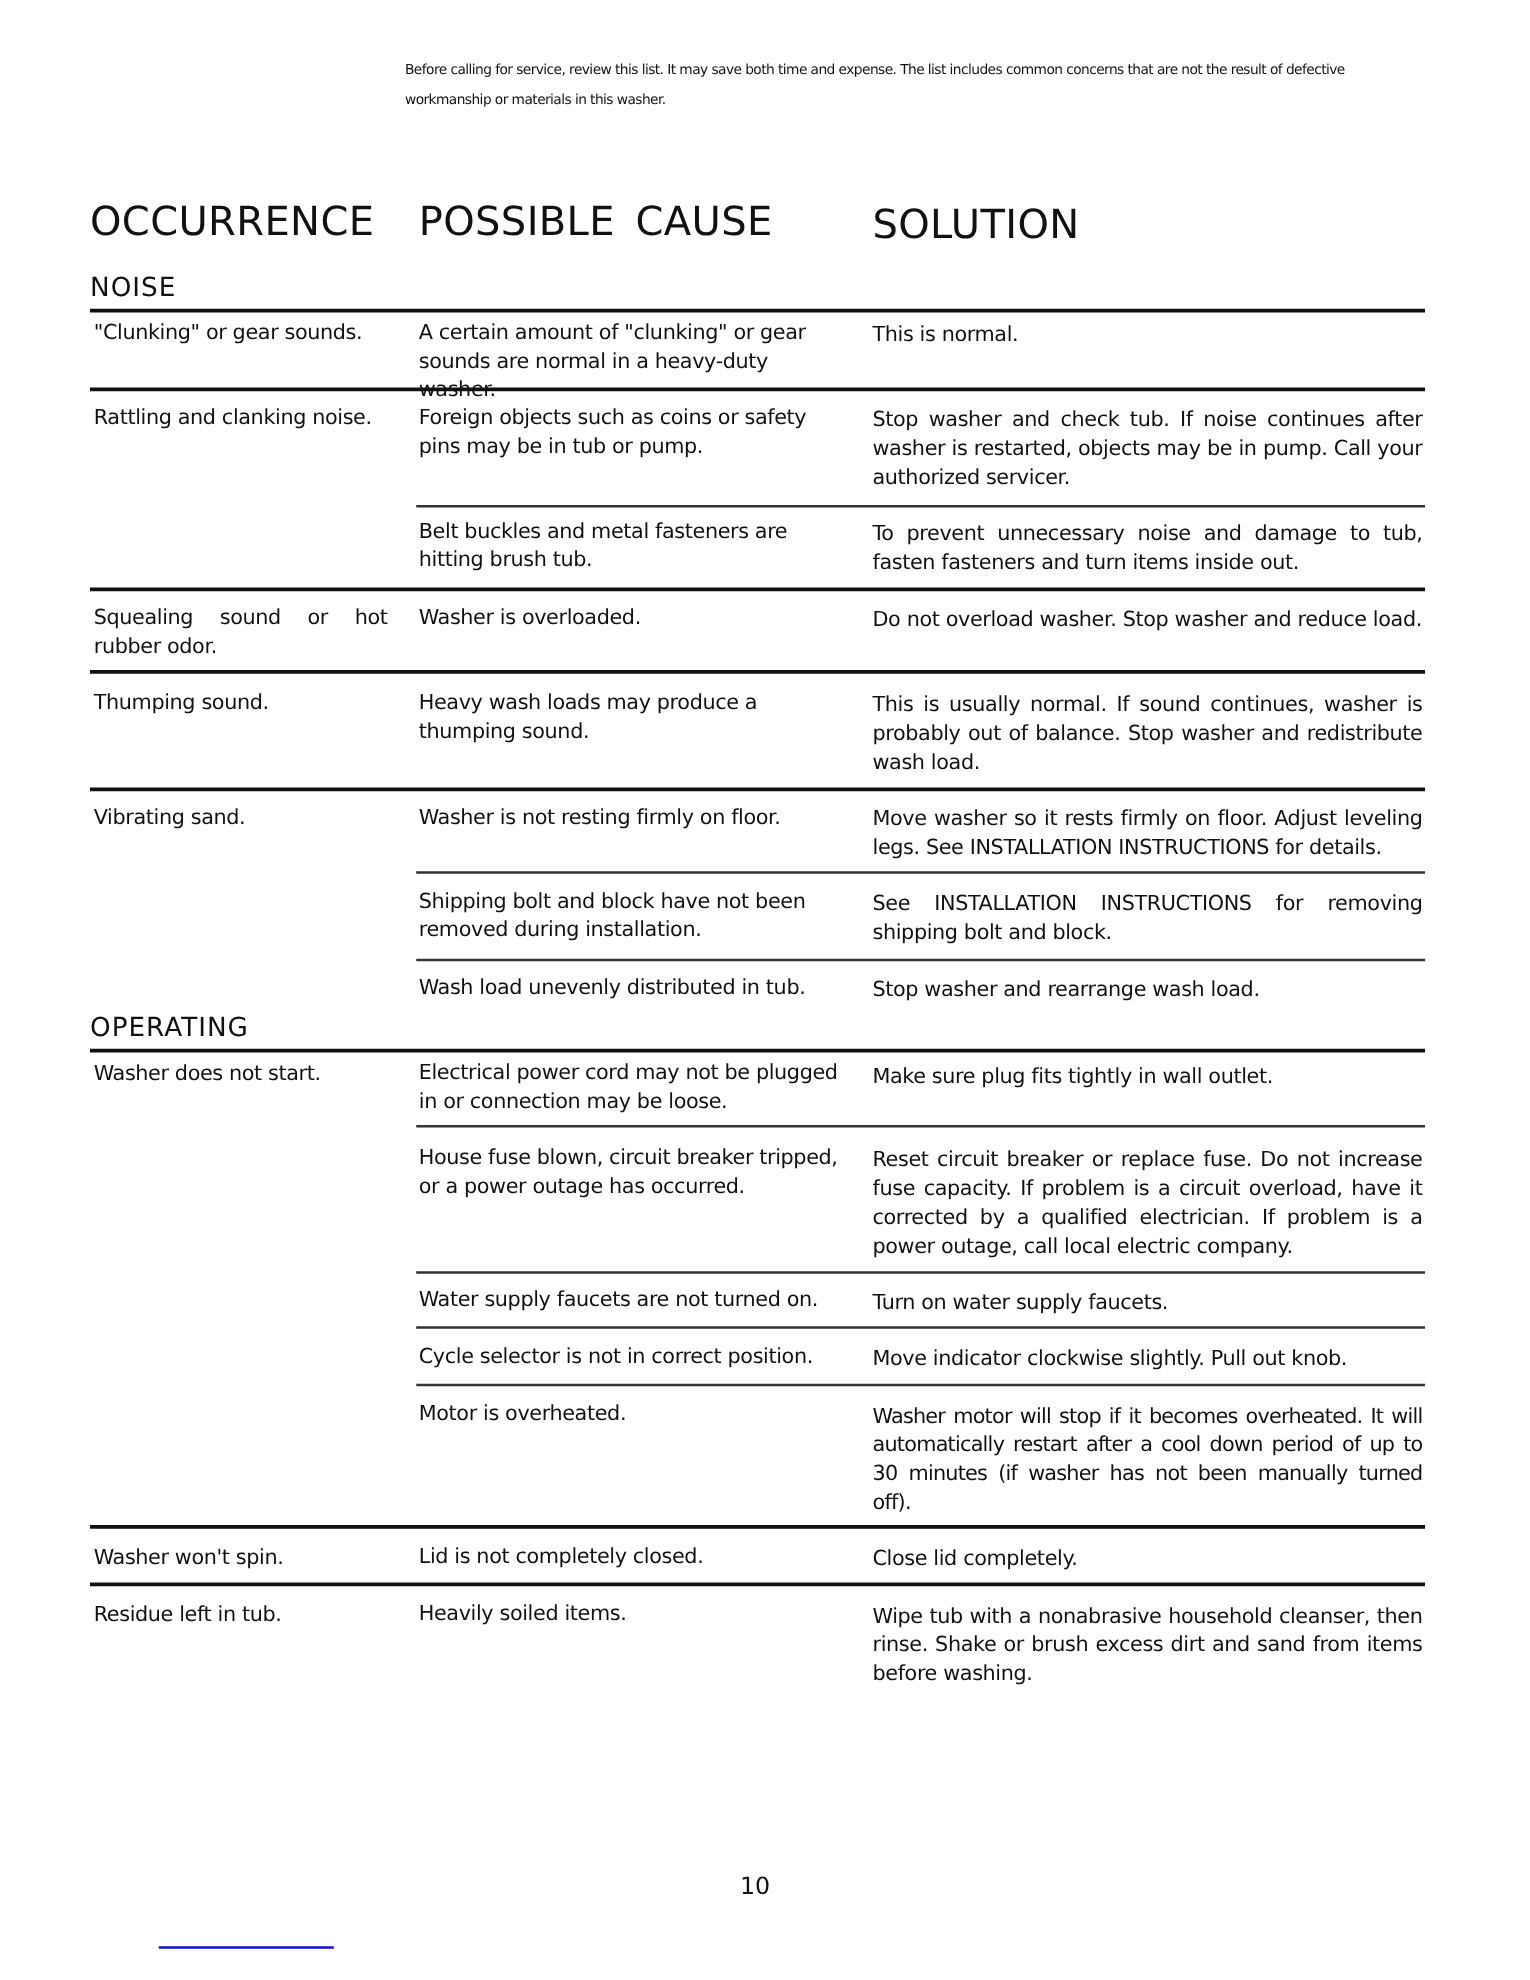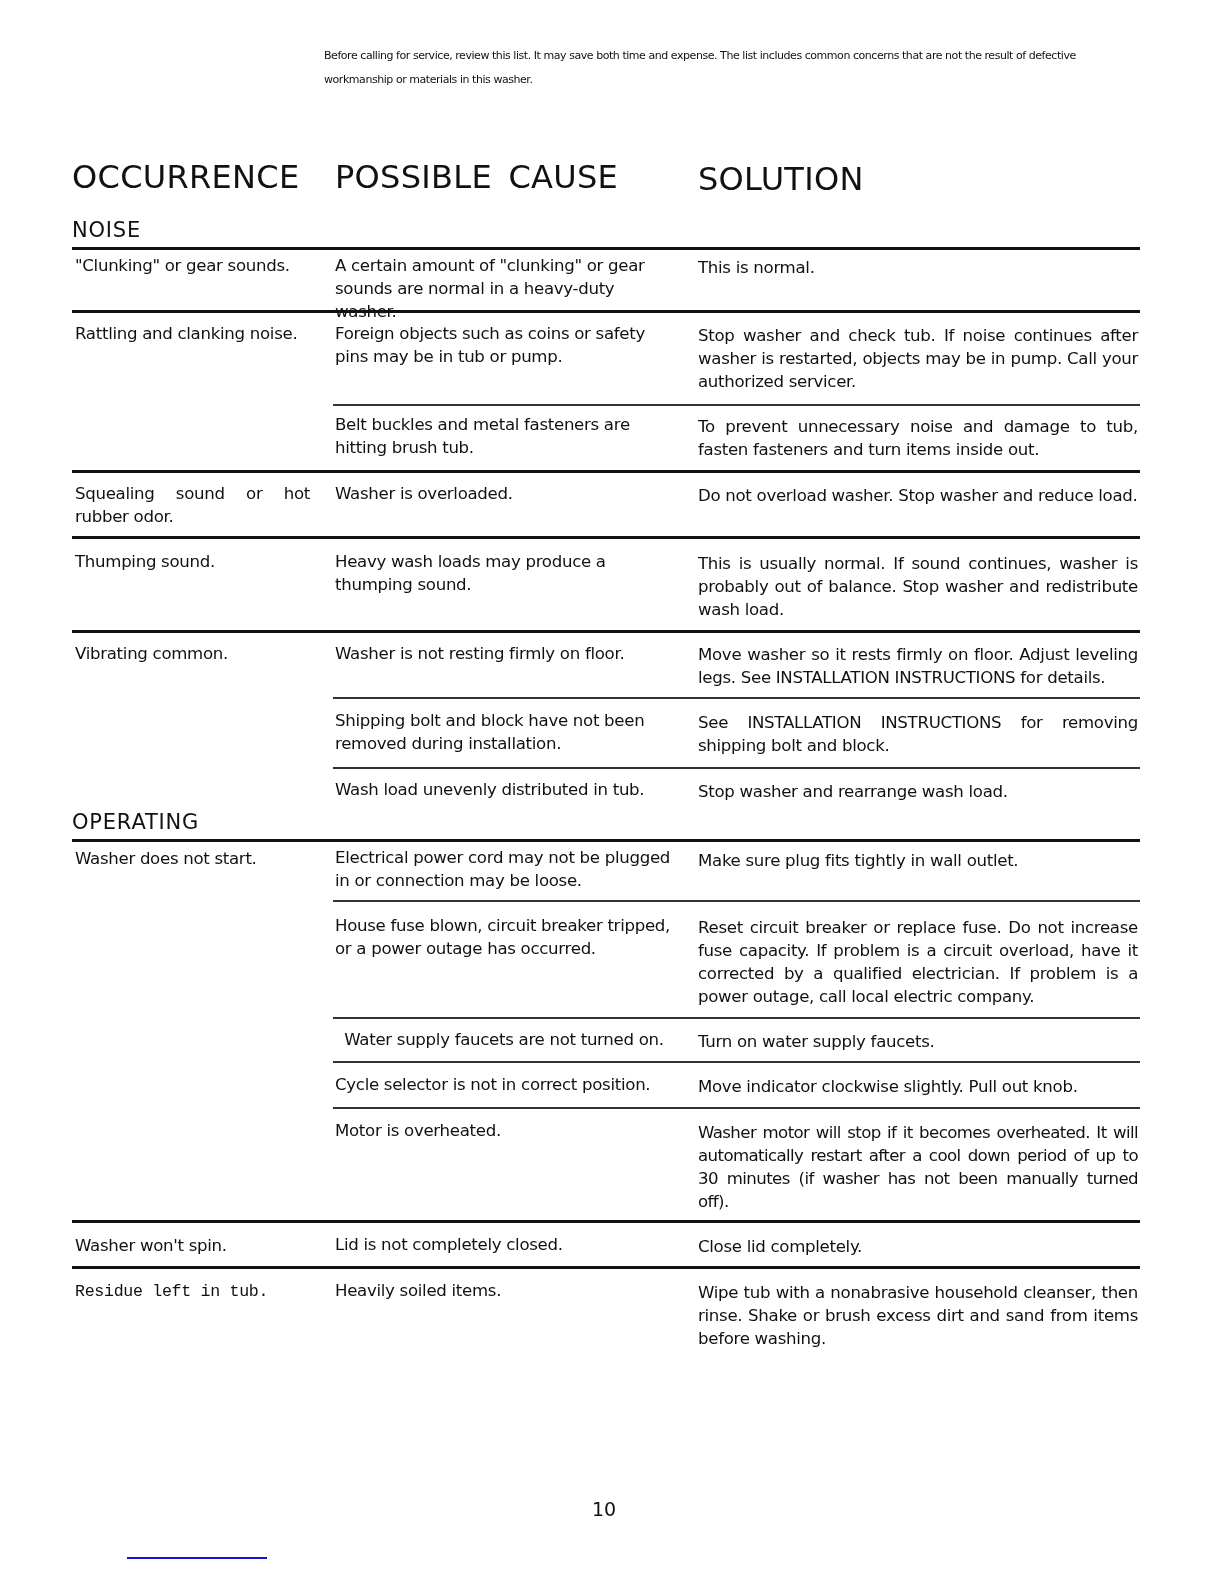--- a/index.html
+++ b/index.html
@@ -61,21 +61,21 @@
 <div class="abs rule-main" style="top:536px;"></div>
 
 <div>
   <div class="abs cell occ" style="top:550px;">Thumping sound.</div>
   <div class="abs cell cause" style="top:550px;">Heavy wash loads may produce a thumping sound.</div>
   <div class="abs cell sol" style="top:552px;">This is usually normal. If sound continues, washer is probably out of balance. Stop washer and redistribute wash load.</div>
 </div>
 <div class="abs rule-main" style="top:630px;"></div>
 
 <div>
-  <div class="abs cell occ" style="top:642px;">Vibrating common.</div>
+  <div class="abs cell occ" style="top:642px;">Vibrating sand.</div>
   <div class="abs cell cause" style="top:642px;">Washer is not resting firmly on floor.</div>
   <div class="abs cell sol" style="top:643px;">Move washer so it rests firmly on floor. Adjust leveling legs. See INSTALLATION INSTRUCTIONS for details.</div>
 </div>
 <div class="abs rule-sub" style="top:697px;"></div>
 
 <div>
   <div class="abs cell cause" style="top:709px;">Shipping bolt and block have not been removed during installation.</div>
   <div class="abs cell sol" style="top:711px;">See INSTALLATION INSTRUCTIONS for removing shipping bolt and block.</div>
 </div>
 <div class="abs rule-sub" style="top:767px;"></div>
@@ -95,21 +95,21 @@
 </div>
 <div class="abs rule-sub" style="top:900px;"></div>
 
 <div>
   <div class="abs cell cause" style="top:914px;">House fuse blown, circuit breaker tripped, or a power outage has occurred.</div>
   <div class="abs cell sol" style="top:916px;">Reset circuit breaker or replace fuse. Do not increase fuse capacity. If problem is a circuit overload, have it corrected by a qualified electrician.  If problem is a power outage, call local electric company.</div>
 </div>
 <div class="abs rule-sub" style="top:1017px;"></div>
 
 <div>
-  <div class="abs cell cause" style="top:1028px;text-align:center;">Water supply faucets are not turned on.</div>
+  <div class="abs cell cause" style="top:1028px;">Water supply faucets are not turned on.</div>
   <div class="abs cell sol" style="top:1030px;">Turn on water supply faucets.</div>
 </div>
 <div class="abs rule-sub" style="top:1061px;"></div>
 
 <div>
   <div class="abs cell cause" style="top:1073px;">Cycle selector is not in correct position.</div>
   <div class="abs cell sol" style="top:1075px;">Move indicator clockwise slightly. Pull out knob.</div>
 </div>
 <div class="abs rule-sub" style="top:1107px;"></div>
 
@@ -120,19 +120,19 @@
 <div class="abs rule-main" style="top:1220px;"></div>
 
 <div>
   <div class="abs cell occ" style="top:1234px;">Washer won't spin.</div>
   <div class="abs cell cause" style="top:1233px;">Lid is not completely closed.</div>
   <div class="abs cell sol" style="top:1235px;">Close lid completely.</div>
 </div>
 <div class="abs rule-main" style="top:1266px;"></div>
 
 <div>
-  <div class="abs cell occ" style="top:1280px;font-family:Liberation Mono, monospace;">Residue left in tub.</div>
+  <div class="abs cell occ" style="top:1280px;">Residue left in tub.</div>
   <div class="abs cell cause" style="top:1279px;">Heavily soiled items.</div>
   <div class="abs cell sol" style="top:1281px;">Wipe tub with a nonabrasive household cleanser, then rinse. Shake or brush excess dirt and sand from items before washing.</div>
 </div>
 
 <div class="abs pagenum">10</div>
 <div class="abs blue-link-line"></div>
 
 </body></html>

